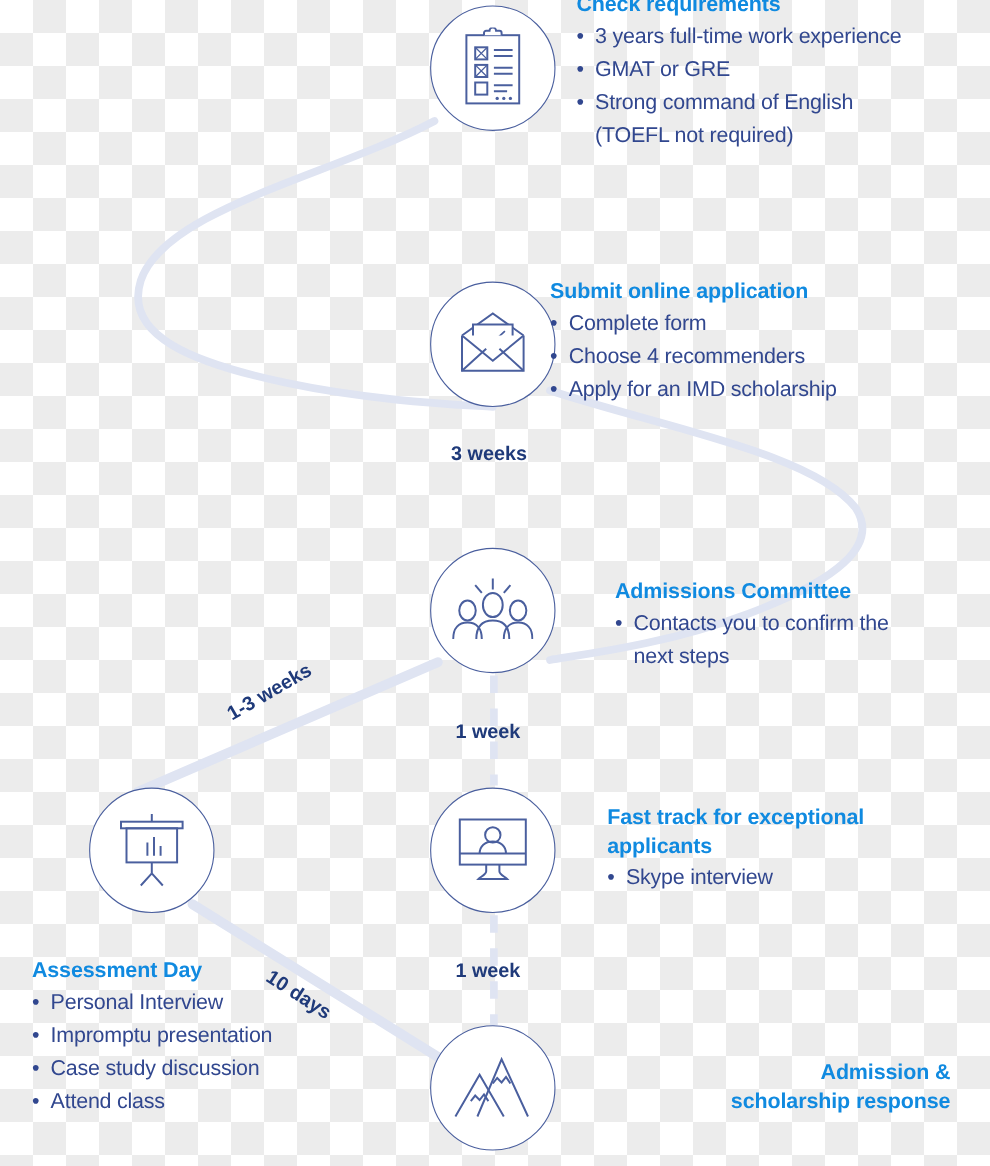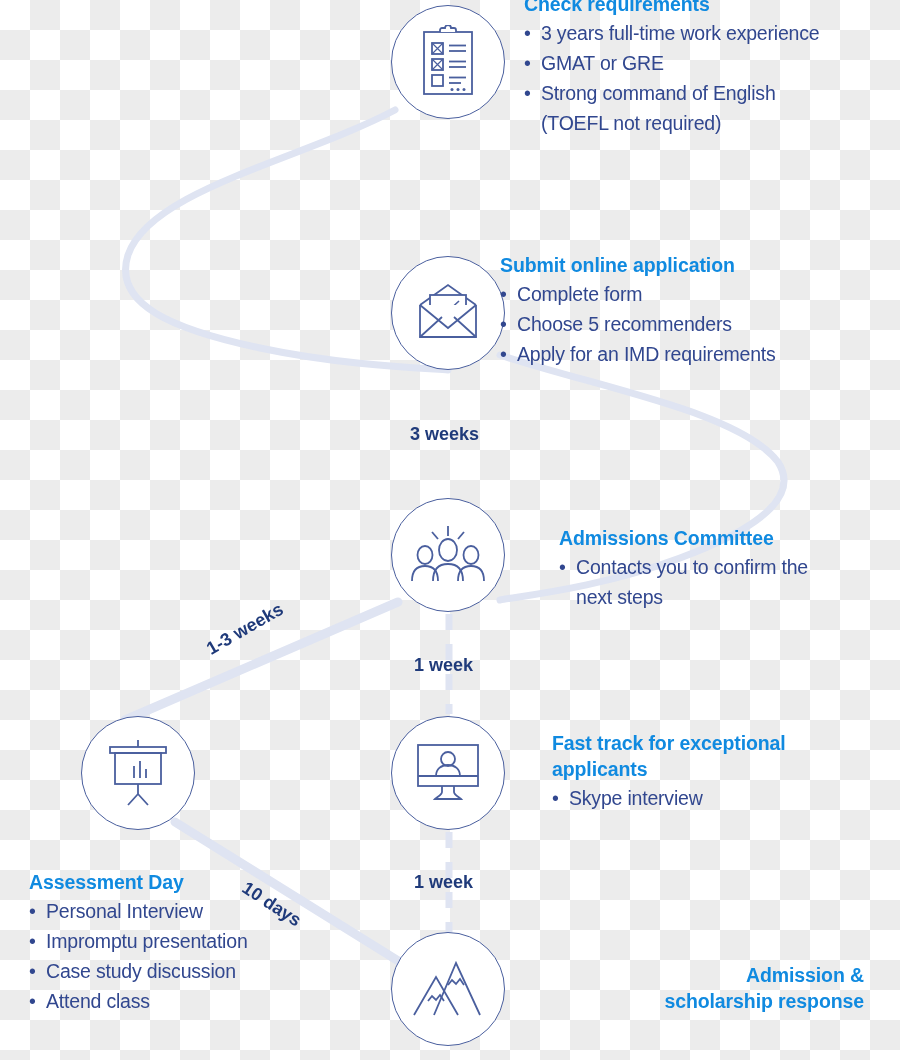--- a/index.html
+++ b/index.html
@@ -161,26 +161,26 @@
         <path d="M8 22 V54 H64 V22" fill="#fff"></path>
         <path d="M8 22 L36 45 L64 22"></path>
         <path d="M8 54 L30 34 M64 54 L42 34"></path>
       </svg>
     </span>
   </div>
   <div class="node-text" style="left:500px; top:252px; width:372px;">
     <div class="node-title">Submit online application</div>
     <ul class="bullet-list">
       <li>Complete form</li>
-      <li>Choose 5 recommenders</li>
-      <li>Apply for an IMD requirements</li>
-    </ul>
-  </div>
-
-  <div class="duration-label" style="left:410px; top:424px;text-align:center;">3 weeks</div>
+      <li>Choose 4 recommenders</li>
+      <li>Apply for an IMD scholarship</li>
+    </ul>
+  </div>
+
+  <div class="duration-label" style="left:410px; top:402px;text-align:center;">3 weeks</div>
 
   <div class="node-circle" style="left:391px; top:498px;">
     <span>
       <svg width="74" height="62" viewBox="0 0 74 62" fill="none" stroke="#4a5f9e" stroke-width="1.8">
         <line x1="37" y1="2" x2="37" y2="12"></line>
         <line x1="21" y1="8" x2="27" y2="15"></line>
         <line x1="53" y1="8" x2="47" y2="15"></line>
         <ellipse cx="37" cy="26" rx="9" ry="11"></ellipse>
         <ellipse cx="14" cy="31" rx="7.5" ry="9"></ellipse>
         <ellipse cx="60" cy="31" rx="7.5" ry="9"></ellipse>

